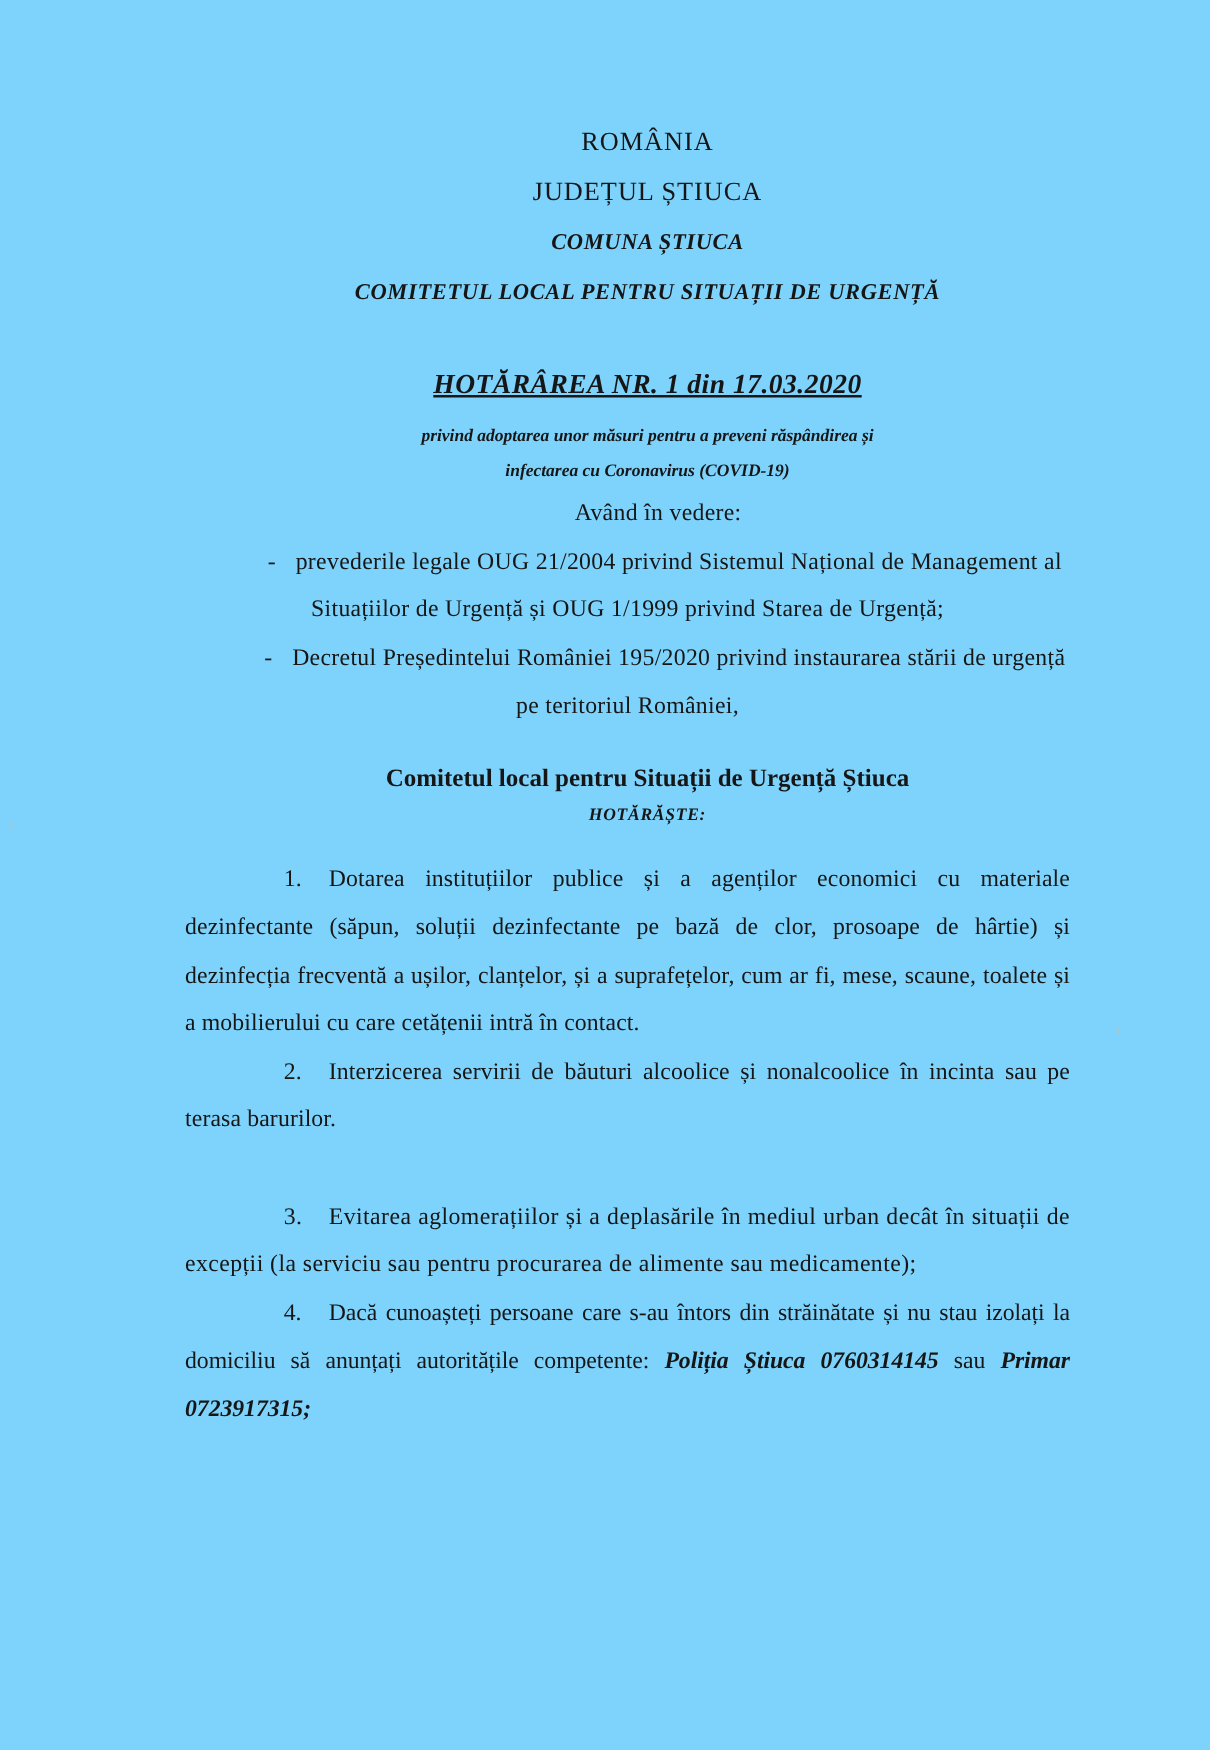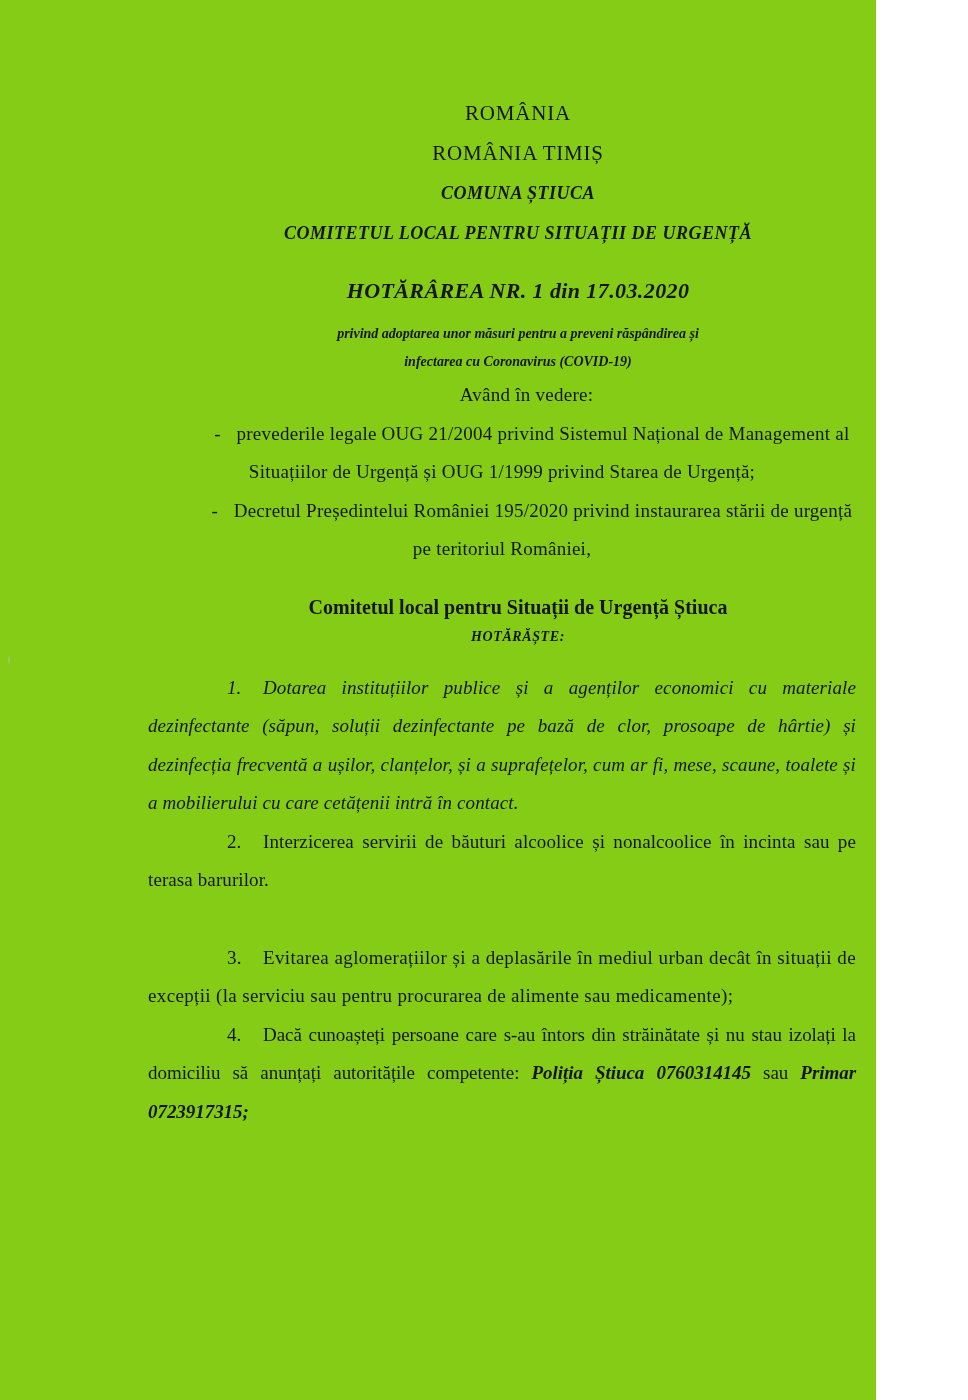--- a/index.html
+++ b/index.html
@@ -1,20 +1,20 @@
 <!DOCTYPE html>
 <html lang="ro"><head>
 <meta charset="utf-8">
 <style>
   html,body{margin:0;padding:0;background:#ffffff;}
   .page{
     position:relative;
-    width:876px;
+    width:968px;
     height:1400px;
-    background:#84cc16;
+    background:#7dd3fc;
     overflow:hidden;
     font-family:"Liberation Serif","DejaVu Serif",serif;
     color:#161616;
     -webkit-font-smoothing:antialiased;
   }
   .content{
     position:absolute;
     left:148px;
     top:0;
     width:708px;
@@ -32,28 +32,29 @@
   }
   .line-commune,.line-committee{
     font-size:18px;
     font-weight:bold;
     font-style:italic;
     line-height:40px;
     letter-spacing:0.5px;
   }
   
   .decision-title{
-    margin-top:22px;
+    margin-top:38px;
     text-align:center;
     font-size:22px;
     font-weight:bold;
     font-style:italic;
     line-height:32px;
     letter-spacing:0.4px;
     transform:translateX(16px);
+    text-decoration:underline;
   }
   .subject{
     margin-top:13px;
     text-align:center;
     font-size:14px;
     font-weight:bold;
     font-style:italic;
     line-height:28px;
     transform:translateX(16px);
   }
@@ -94,21 +95,21 @@
     line-height:38.5px;
     text-align:justify;
     text-indent:79px;
     hyphens:none;
   }
   .num{
     display:inline-block;
     width:36px;
     text-indent:0;
   }
-  .art-1{letter-spacing:0.1px;font-style:italic;}
+  .art-1{letter-spacing:0.1px;}
   .art-2{letter-spacing:0.1px;}
   .art-3{letter-spacing:0.35px;margin-top:39px;}
   .art-3 .tail{display:inline-block;text-indent:0;}
   .art-4{letter-spacing:-0.05px;}
   .contact{
     font-weight:bold;
     font-style:italic;
   }
   
   .speck{position:absolute;background:#bfbfbf;border-radius:50%;}
@@ -116,21 +117,21 @@
   .speck-b{left:8px;top:656px;width:2px;height:8px;opacity:.45;}
 </style>
 </head>
 <body>
 
 <div class="page">
   <div class="content">
 
     <header class="doc-header">
       <div class="line-country">ROMÂNIA</div>
-      <div class="line-county">ROMÂNIA TIMIȘ</div>
+      <div class="line-county">JUDEȚUL ȘTIUCA</div>
       <div class="line-commune">COMUNA ȘTIUCA</div>
       <div class="line-committee">COMITETUL LOCAL PENTRU SITUAȚII DE URGENȚĂ</div>
     </header>
 
     <div class="decision-title">HOTĂRÂREA NR. 1 din 17.03.2020</div>
 
     <div class="subject">
       <div>privind adoptarea unor măsuri pentru a preveni răspândirea și</div>
       <div>infectarea cu Coronavirus (COVID-19)</div>
     </div>

